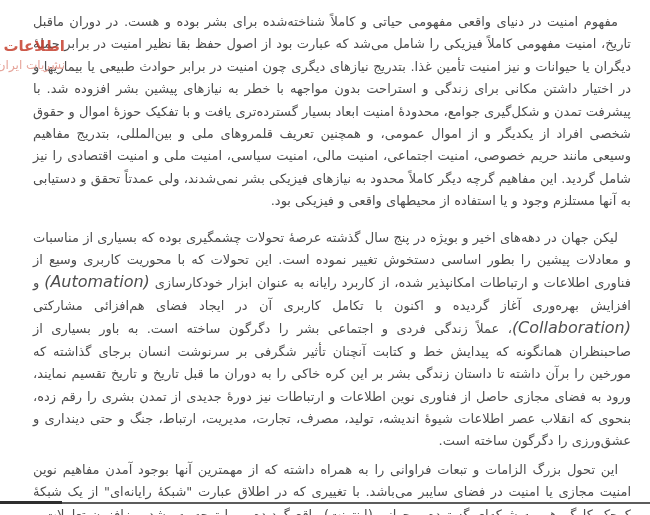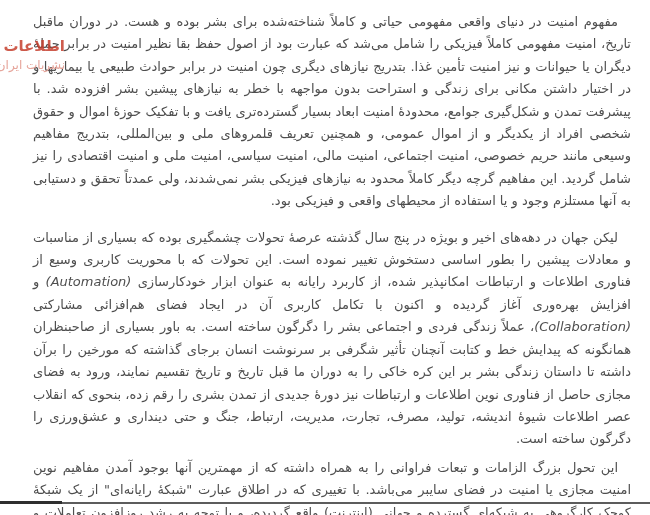--- a/index.html
+++ b/index.html
@@ -27,21 +27,21 @@
   p.para {
     margin: 0 0 14px 0;
     text-indent: 13px;
   }
   p.para.p2 { margin-bottom: 6px; }
   p.para.p3 { margin-bottom: 0; }
   .latin {
     font-style: italic;
     direction: ltr;
     unicode-bidi: embed;
-    font-size: 13px;
+    font-size: 16px;
   }
   .watermark {
     position: absolute;
     top: 36px;
     left: -55px;
     width: 120px;
     direction: rtl;
     text-align: right;
     pointer-events: none;
   }

